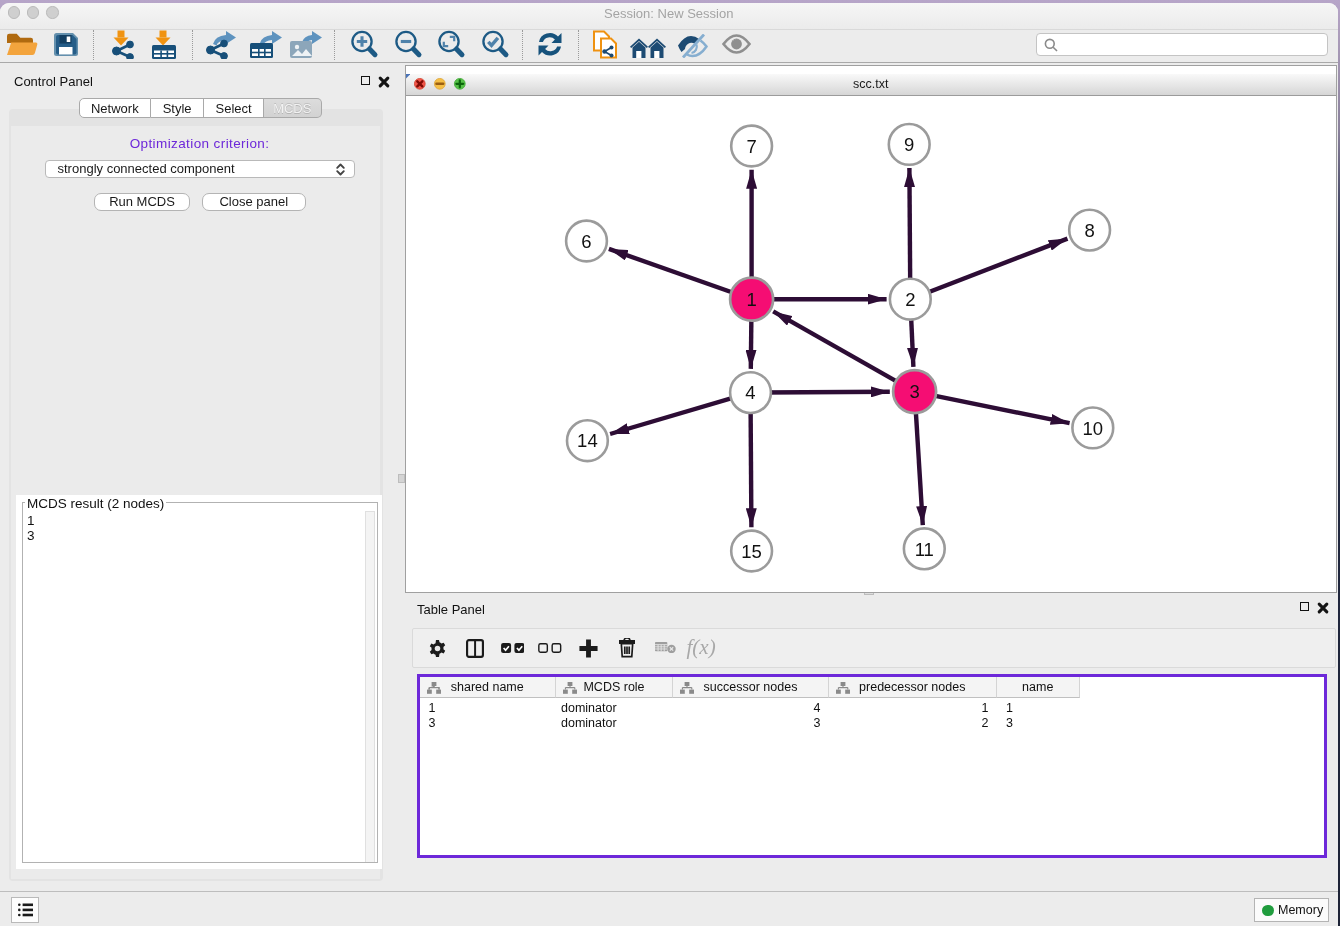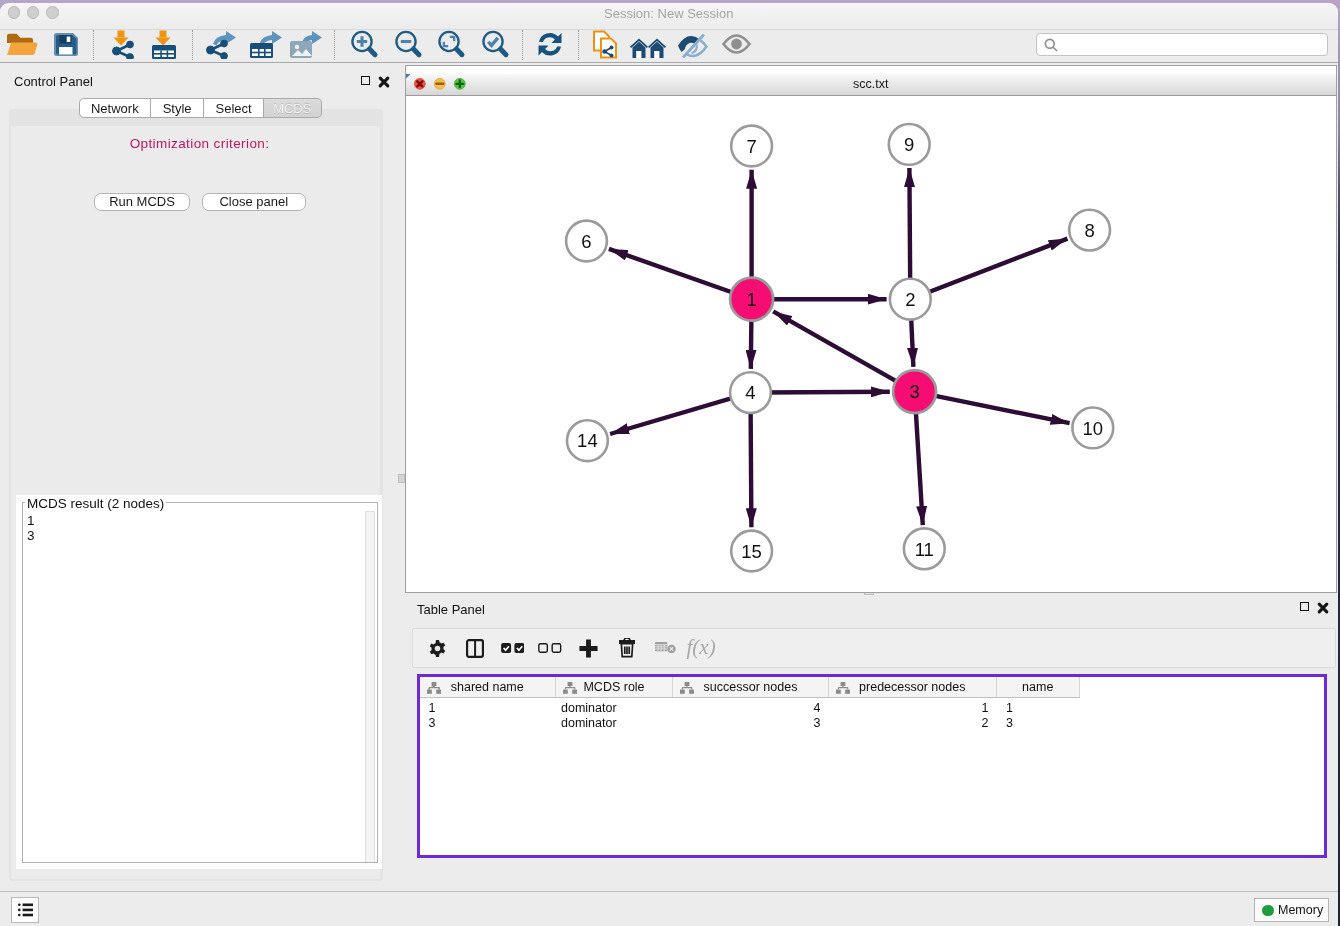--- a/index.html
+++ b/index.html
@@ -17,21 +17,21 @@
 #cpanel{position:absolute;left:0;top:60px;width:391px;height:831px;background:#ececec;}
 .phead{font-size:13px;color:#111;}
 .sqicon{position:absolute;width:9px;height:9px;border:1.5px solid #111;box-sizing:border-box;}
 .tabrow{position:absolute;display:flex;z-index:5;}
 .tab{height:19.5px;line-height:19.5px;background:#fff;border:1px solid #a9a9a9;border-left:none;font-size:13px;text-align:center;color:#1a1a1a;box-sizing:border-box;padding:0;}
 .tab.first{border-left:1px solid #a9a9a9;border-radius:5px 0 0 5px;}
 .tab.last{border-radius:0 5px 5px 0;}
 .tab.sel{background:linear-gradient(#dcdcdc,#d2d2d2);color:#f2f2f2;text-shadow:0 1px 0 #b5b5b5, 0 -1px 0 #c0c0c0;}
 #tabbody{position:absolute;left:8.5px;top:46px;width:374px;height:772px;background:#e3e3e3;border-radius:4px;}
 #mcdspanel{position:absolute;left:11px;top:62.5px;width:369px;height:753.5px;background:#ebebeb;}
-#optlabel{position:absolute;left:0;top:73px;width:399px;text-align:center;font-size:13.5px;letter-spacing:0.4px;color:#be185d;}
+#optlabel{position:absolute;left:0;top:73px;width:399px;text-align:center;font-size:13.5px;letter-spacing:0.4px;color:#6d28d9;}
 #combo{position:absolute;left:44.5px;top:96.5px;width:310px;height:18px;background:#fff;border:1px solid #b9b9b9;border-radius:4px;box-sizing:border-box;font-size:13px;color:#1a1a1a;line-height:16px;padding-left:12px;}
 .btn{position:absolute;height:18.5px;background:#fff;border:1px solid #b4b4b4;border-radius:7px;box-sizing:border-box;font-size:13px;color:#1a1a1a;text-align:center;line-height:16.5px;}
 #grpbox{position:absolute;left:21.5px;top:439px;width:356.5px;height:361px;border:1px solid #b2b2b2;box-sizing:border-box;}
 #grptxt{position:absolute;left:25px;top:433px;background:#fff;padding:0 2px;font-size:13.5px;color:#111;}
 #grpwhite{position:absolute;left:16px;top:431.5px;width:366px;height:374px;background:#fff;}
 
 #netframe{position:absolute;left:404.5px;top:62px;width:932.5px;height:528px;background:#fff;border:1px solid #a0a0a0;box-sizing:border-box;}
 #nettitle{position:absolute;left:0;top:8px;width:100%;height:20.5px;background:linear-gradient(#f9f9f9,#d6d6d6);border-bottom:1px solid #9b9b9b;}
 #nettext{position:absolute;top:3px;width:100%;text-align:center;font-size:12.5px;color:#1a1a1a;}
 
@@ -199,20 +199,26 @@
       </svg>
     <div class="tabrow" style="left:78.8px;top:35px;">
       <div class="tab first" style="width:72px;">Network</div>
       <div class="tab" style="width:53.6px;">Style</div>
       <div class="tab" style="width:59.4px;">Select</div>
       <div class="tab last sel" style="width:58px;">MCDS</div>
     </div>
     <div id="tabbody"></div>
     <div id="mcdspanel"></div>
     <div id="optlabel">Optimization criterion:</div>
+    <div id="combo">strongly connected component<svg class="abs" style="right:8px;top:2px;" width="11" height="13" viewBox="0 0 11 13">
+          <g fill="none" stroke="#444" stroke-width="1.9" stroke-linecap="round" stroke-linejoin="round">
+            <path d="M2.2,4.8 L5.5,1.5 L8.8,4.8"></path>
+            <path d="M2.2,8.2 L5.5,11.5 L8.8,8.2"></path>
+          </g>
+        </svg></div>
     <div class="btn" style="left:94px;top:129.6px;width:96px;">Run MCDS</div>
     <div class="btn" style="left:201.5px;top:129.6px;width:104.5px;">Close panel</div>
     <div id="grpwhite">
         <div style="position:absolute;left:11px;top:18px;font-size:13.5px;color:#111;line-height:15.2px;">1<br>3</div>
       <div style="position:absolute;left:348.5px;top:16px;width:8px;height:350px;background:#f4f4f4;border:1px solid #e0e0e0;"></div>
     </div>
     <div id="grpbox"></div>
     <div id="grptxt">MCDS result (2 nodes)</div>
   </div>
   <div class="abs" style="left:397.5px;top:470.5px;width:7px;height:9px;background:#d4d4d4;border:1px solid #bdbdbd;box-sizing:border-box;"></div>

